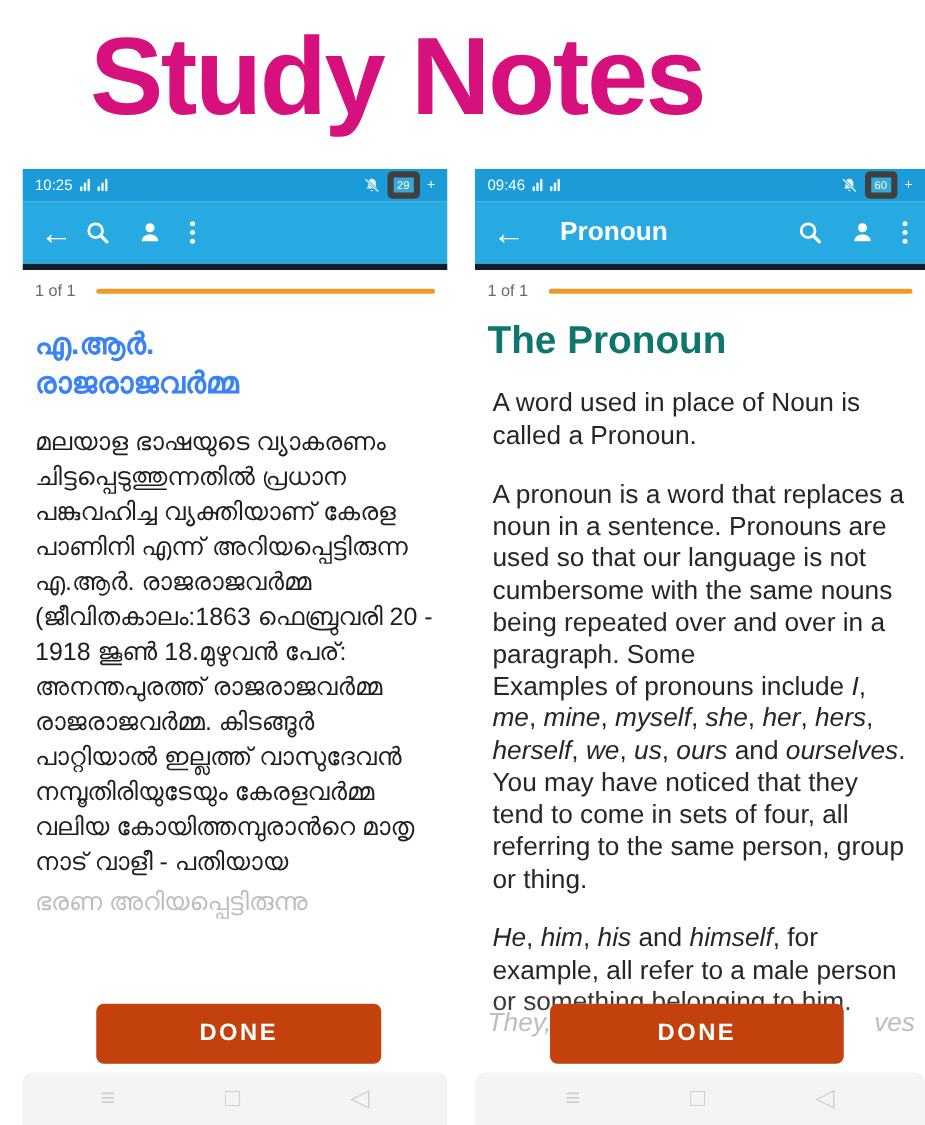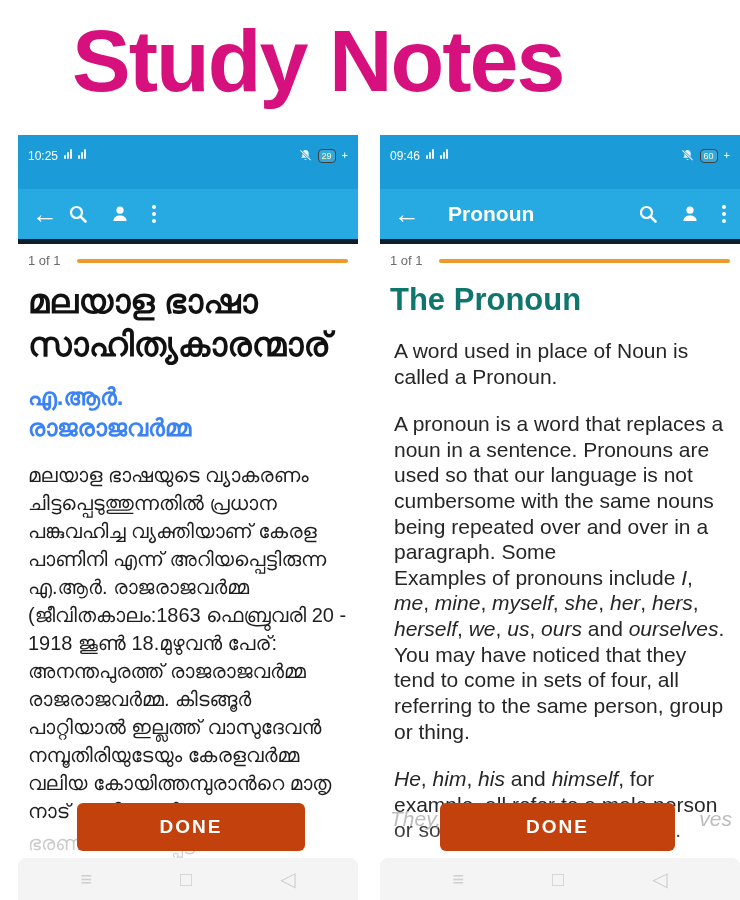--- a/index.html
+++ b/index.html
@@ -1,26 +1,26 @@
 <!DOCTYPE html>
 <html><head>
 <meta charset="utf-8">
 <style>
   html,body{margin:0;padding:0;background:#fff;overflow:hidden;}
   .page{position:relative;width:600px;height:900px;background:#fff;font-family:"Liberation Sans",sans-serif;}
   .main-title{position:absolute;top:10px;left:72px;font-size:88px;font-weight:bold;letter-spacing:-2px;color:#d6117e;white-space:nowrap;}
   .phone{position:absolute;top:135px;background:#fff;overflow:hidden;}
   .phone.left{left:18px;width:340px;height:765px;}
   .phone.right{left:380px;width:360px;height:765px;}
-  .statusbar{height:26px;background:#1b9cd8;color:#fff;display:flex;align-items:flex-start;padding:14px 10px;font-size:12px;gap:6px;}
+  .statusbar{height:26px;background:#1b9cd8;color:#fff;display:flex;align-items:center;padding:0 10px;font-size:12px;gap:6px;}
   .statusbar .grow{flex:1;}
   .sig{display:inline-flex;align-items:flex-end;gap:1px;height:10px;}
   .sig i{display:block;width:2px;background:#e8f6ff;border-radius:1px;}
   .sig i:nth-child(1){height:4px;}.sig i:nth-child(2){height:7px;}.sig i:nth-child(3){height:10px;}
-  .battery{display:inline-flex;align-items:center;border:1px solid #404040;border-radius:4px;padding:0 3px;height:12px;font-size:9px;color:#fdfdc8;background:rgba(255,255,255,.12);}
+  .battery{display:inline-flex;align-items:center;border:5px solid #404040;border-radius:4px;padding:0 3px;height:12px;font-size:9px;color:#fdfdc8;background:rgba(255,255,255,.12);}
   .plus{font-size:11px;color:#fff;}
   .appbar{height:50px;background:#27a9e1;color:#fff;display:flex;align-items:center;padding:0 14px;gap:10px;}
   .back-arrow{font-size:26px;font-weight:bold;line-height:1;}
   .appbar-title{flex:1;font-size:21px;font-weight:bold;padding-left:18px;white-space:nowrap;overflow:hidden;}
   .appbar-actions{display:flex;align-items:center;gap:22px;}
   .dots{display:inline-flex;flex-direction:column;gap:3px;}
   .dots b{width:4px;height:4px;border-radius:50%;background:#fff;}
   .darkline{height:5px;background:#0e1e2a;}
   .progress-row{display:flex;align-items:center;gap:16px;padding:9px 10px 0 10px;}
   .progress-label{font-size:13px;color:#6a6a6a;white-space:nowrap;}
@@ -101,21 +101,20 @@
             <b></b>
           </span>
       </span>
     </div>
     <div class="darkline"></div>
     <div class="progress-row">
       <span class="progress-label">1 of 1</span>
       <span class="progress-line"></span>
     </div>
     <div class="content">
-      <div class="ml-heading">മലയാള ഭാഷാ സാഹിത്യകാരന്മാര്</div>
       <div class="ml-sub">എ.ആർ. രാജരാജവർമ്മ</div>
       <div class="ml-body">മലയാള ഭാഷയുടെ വ്യാകരണം ചിട്ടപ്പെടുത്തുന്നതിൽ പ്രധാന പങ്കുവഹിച്ച വ്യക്തിയാണ് കേരള പാണിനി എന്ന് അറിയപ്പെട്ടിരുന്ന എ.ആർ. രാജരാജവർമ്മ (ജീവിതകാലം:1863 ഫെബ്രുവരി 20 - 1918 ജൂൺ 18.മുഴുവൻ പേര്: അനന്തപുരത്ത് രാജരാജവർമ്മ രാജരാജവർമ്മ. കിടങ്ങൂർ പാറ്റിയാൽ ഇല്ലത്ത് വാസുദേവൻ നമ്പൂതിരിയുടേയും കേരളവർമ്മ വലിയ കോയിത്തമ്പുരാൻറെ മാതൃ നാട് വാളീ - പതിയായ</div>
       <div class="ml-ghost">ഭരണ അറിയപ്പെട്ടിരുന്നു</div>
     </div>
     <button class="done-btn">DONE</button>
     <div class="navbar">
       <span>≡</span>
       <span>□</span>
       <span>◁</span>
     </div>

